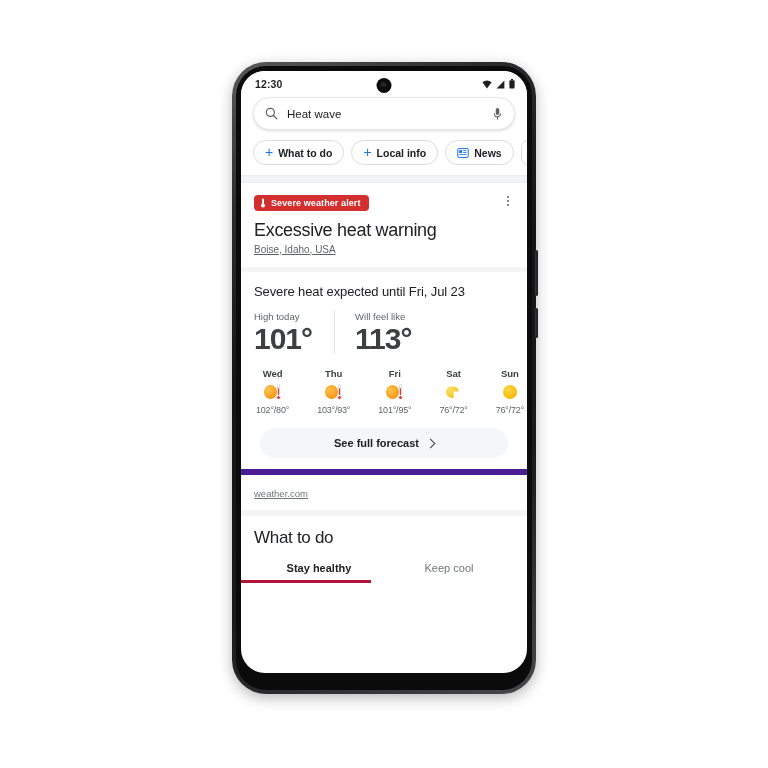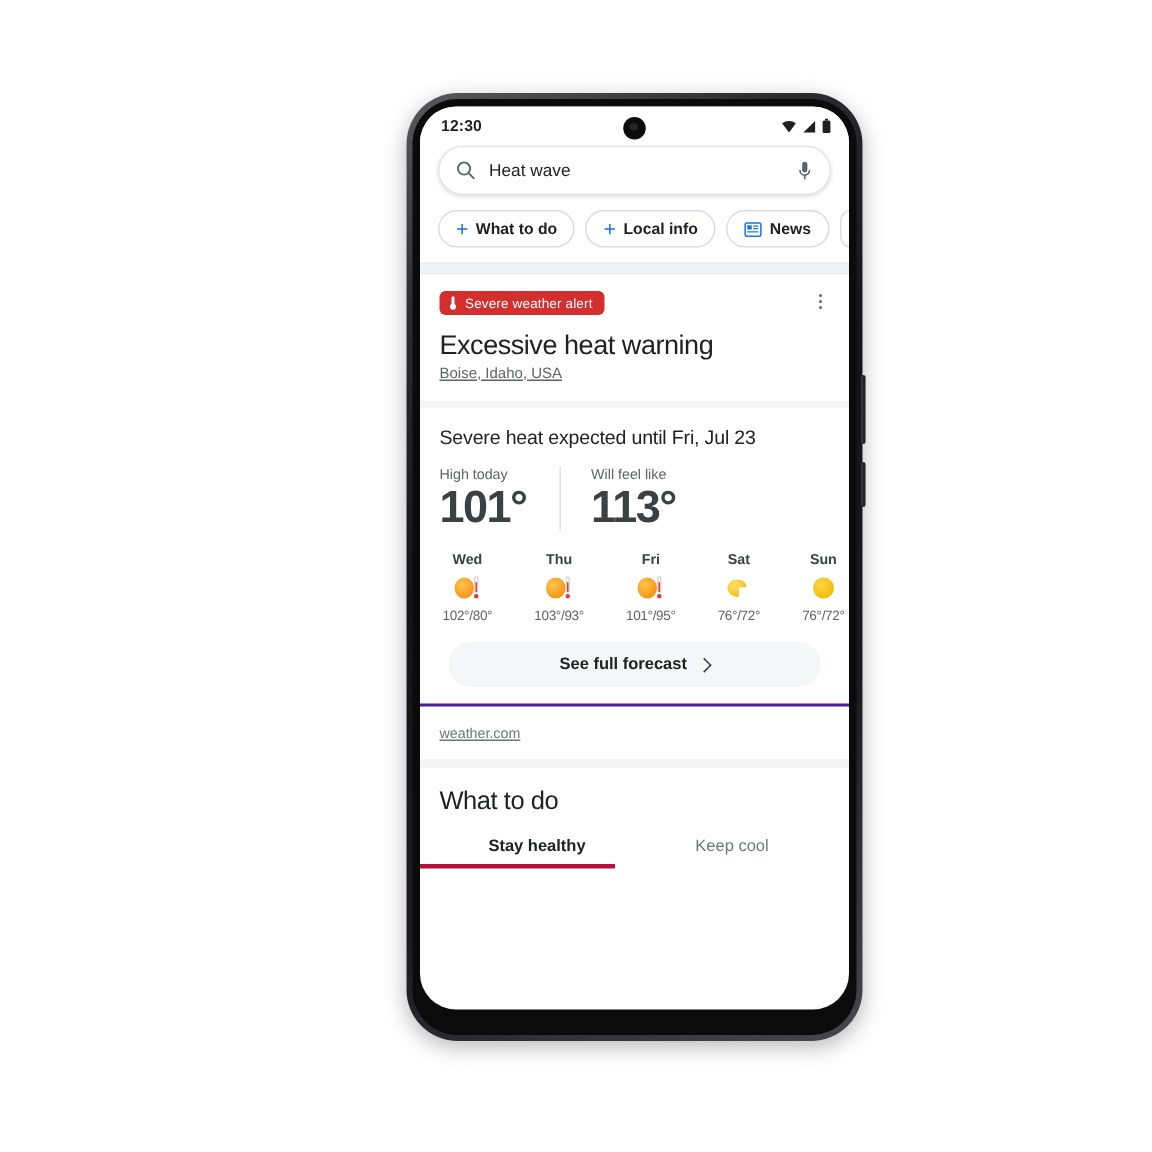--- a/index.html
+++ b/index.html
@@ -24,21 +24,20 @@
     position: absolute;
     left: 232px;
     top: 62px;
     width: 304px;
     height: 632px;
     border-radius: 34px;
     background: linear-gradient(150deg, #5a5a5c 0%, #2c2c2e 18%, #141416 42%, #1b1b1d 70%, #48484a 100%);
     box-shadow: 0 4px 14px rgba(0,0,0,0.28);
     padding: 0;
     box-sizing: border-box;
-    margin-left: 39px;
   }
   .phone-inner-ring {
     position: absolute;
     left: 4px;
     top: 4px;
     right: 4px;
     bottom: 4px;
     border-radius: 30px;
     background: #0b0b0c;
   }
@@ -246,21 +245,21 @@
   }
   .badge {
     display: inline-flex;
     align-items: center;
     gap: 5px;
     background: #d32f2f;
     color: #fff;
     border-radius: 4px;
     padding: 3px 8px 3px 6px;
     font-size: 9px;
-    font-weight: 400;
+    font-weight: 700;
     letter-spacing: .1px;
   }
   .kebab {
     position: absolute;
     right: 13px;
     top: 13px;
     width: 12px;
     display: flex;
     flex-direction: column;
     align-items: center;
@@ -416,21 +415,21 @@
   .chev {
     width: 6px; height: 6px;
     border-right: 1.6px solid #3c4043;
     border-top: 1.6px solid #3c4043;
     transform: rotate(45deg);
     margin-top: 0px;
   }
 
   .source-row {
     padding: 8px 13px 9px 13px;
-    border-top: 2px solid #4c1d95;
+    border-top: 6px solid #4c1d95;
   }
   .source-link {
     font-size: 9.5px;
     color: #70757a;
     text-decoration: underline;
   }
 
   
   .wtd-card {
     border-top: 6px solid #f5f5f5;

